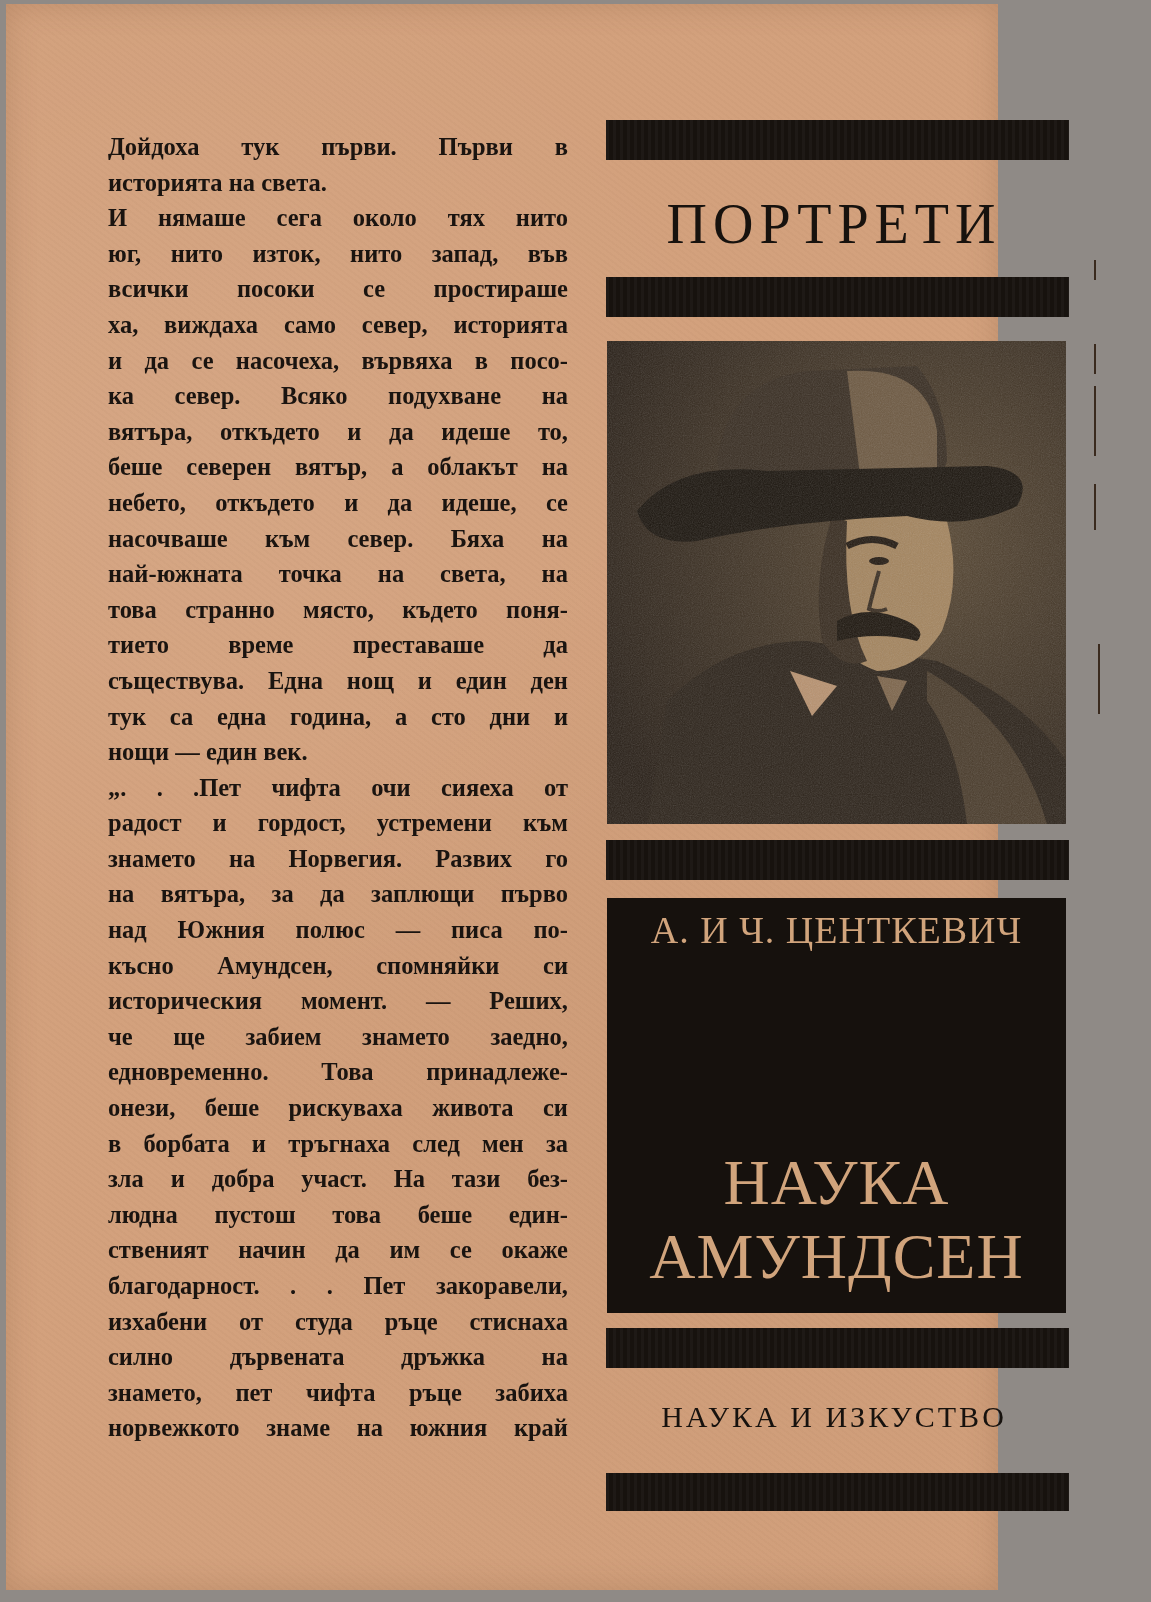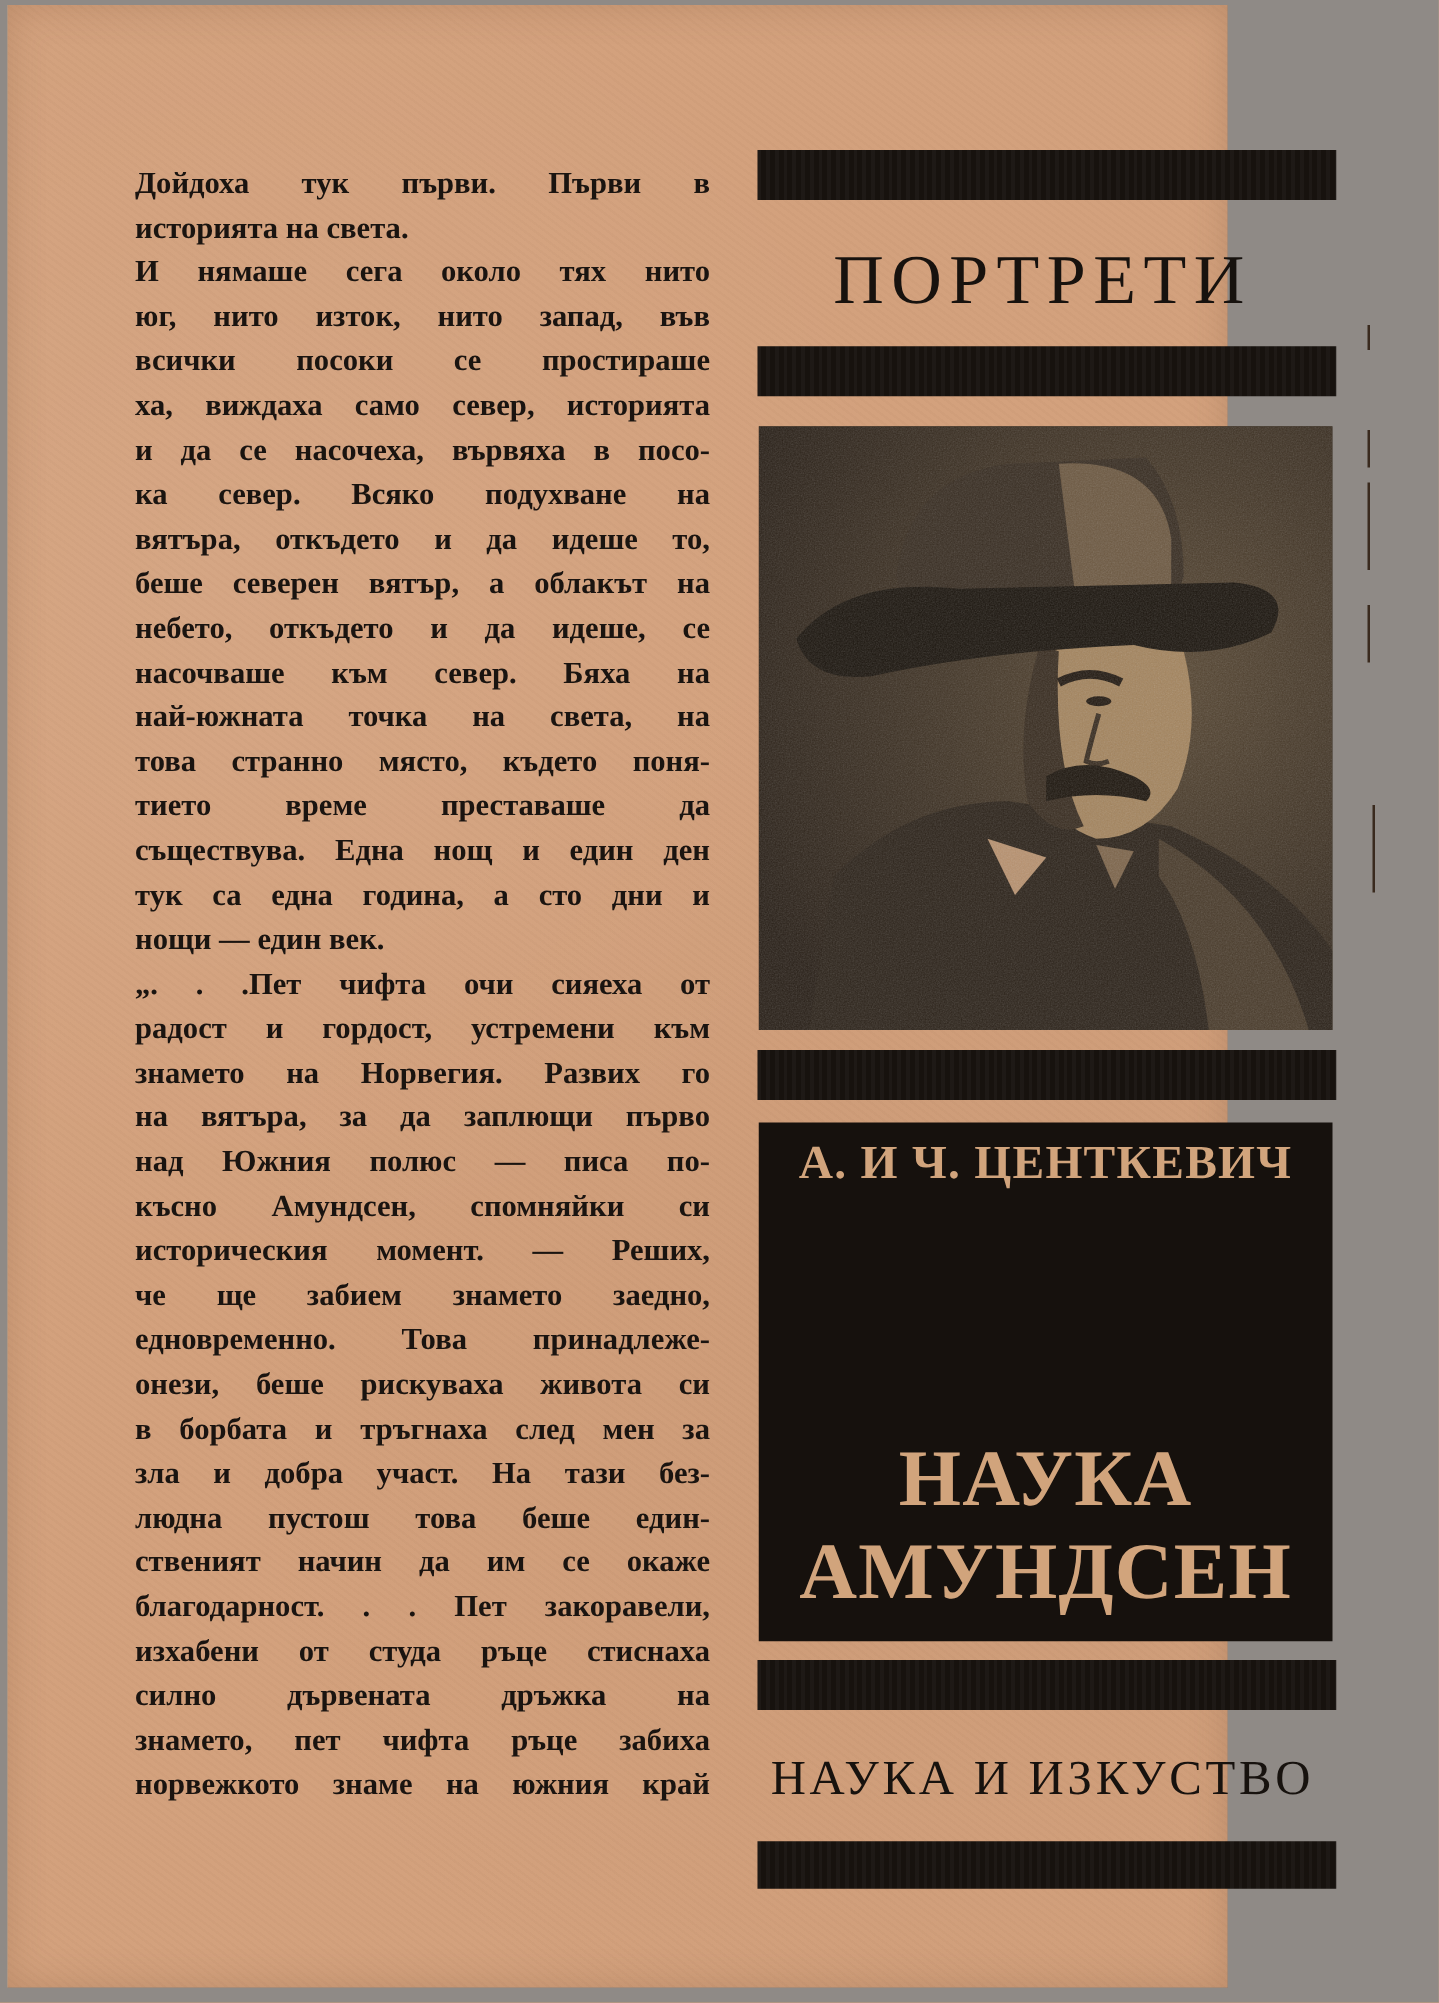--- a/index.html
+++ b/index.html
@@ -10,20 +10,21 @@
       font-family: "Liberation Serif", serif;
     }
     .cover {
       position: absolute; left: 6px; top: 4px; width: 976px; height: 1586px;
       background: #d3a17d;
       background-image:
         radial-gradient(circle at 20% 30%, rgba(255,255,255,0.06), transparent 40%),
         radial-gradient(circle at 80% 70%, rgba(120,80,50,0.08), transparent 45%),
         repeating-linear-gradient(37deg, rgba(110,70,40,0.03) 0 2px, transparent 2px 5px);
       box-shadow: inset 0 0 30px rgba(120,80,50,0.25);
+      padding-left: 16px;
     }
     .body-text {
       position: absolute; left: 102px; top: 125px; width: 460px;
       font-family: "Liberation Serif", serif;
       font-weight: bold; font-size: 24.5px; line-height: 35.6px;
       color: #1a1410; text-align: justify;
     }
     .body-text .ln { display: block; text-align: justify; text-align-last: justify; white-space: nowrap; }
     .body-text .ln.last { text-align-last: left; }
     .bar {
@@ -36,33 +37,32 @@
       color: #17120e; text-align: center; line-height: 80px;
     }
     .photo {
       position: absolute; left: 601px; top: 337px; width: 459px; height: 483px;
       background: #3c3226; overflow: hidden;
     }
     .photo svg { width: 100%; height: 100%; display: block; }
     .title-box {
       position: absolute; left: 601px; top: 898px; width: 459px; height: 415px;
       background: #16110d;
-      font-weight: bold;
     }
     .author {
       position: absolute; left: 0; top: 10px; width: 100%; text-align: center;
       font-size: 38px; color: #d1a47c; letter-spacing: 1px;
     }
     .book-title {
       position: absolute; left: 0; top: 248px; width: 100%; text-align: center;
       font-size: 64px; line-height: 74px; color: #d1a47c; letter-spacing: 1px;
     }
     .publisher {
       position: absolute; left: 583px; top: 1396px; width: 490px; text-align: center;
-      font-size: 39px; letter-spacing: 3px; color: #17120e;
+      font-size: 30px; letter-spacing: 3px; color: #17120e;
     }
     .tick { position: absolute; width: 2px; background: #3a2a1e; }
   </style>
 </head>
 <body>
 
 <div class="cover">
 
   <div class="body-text">
     <span class="ln">Дойдоха тук първи. Първи в</span>

